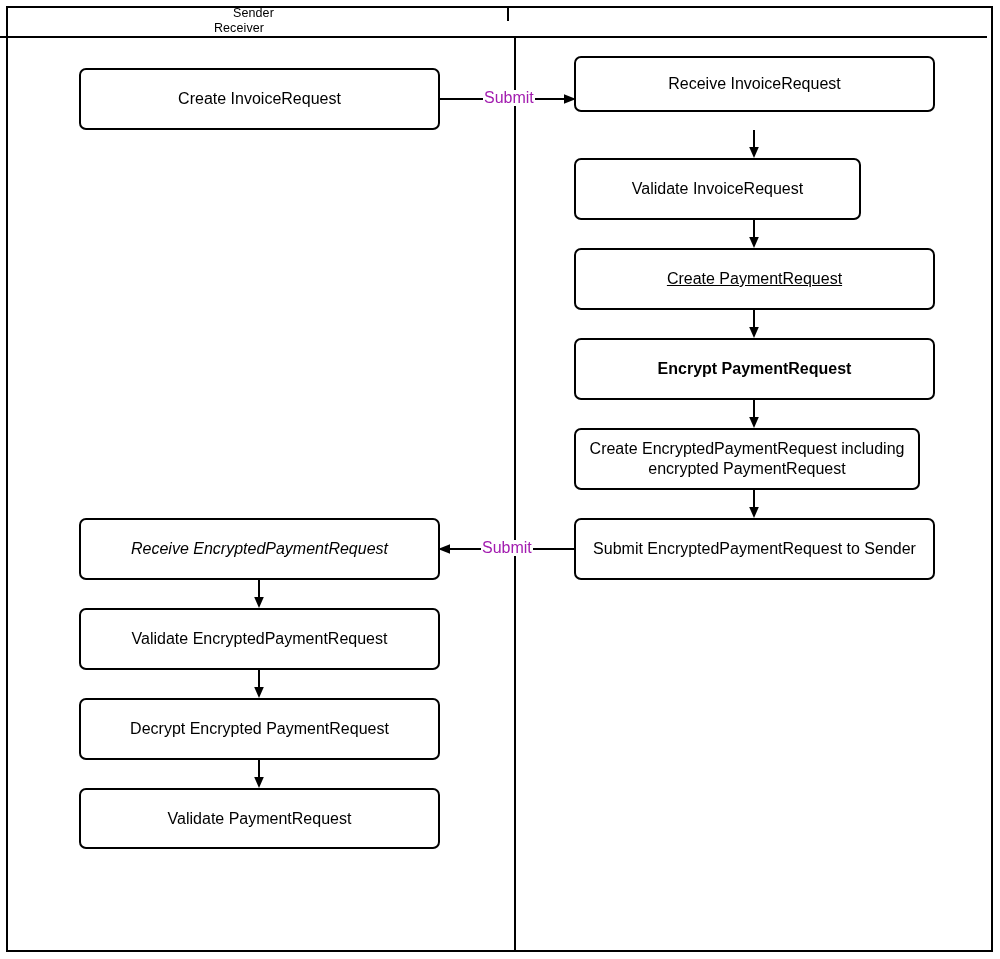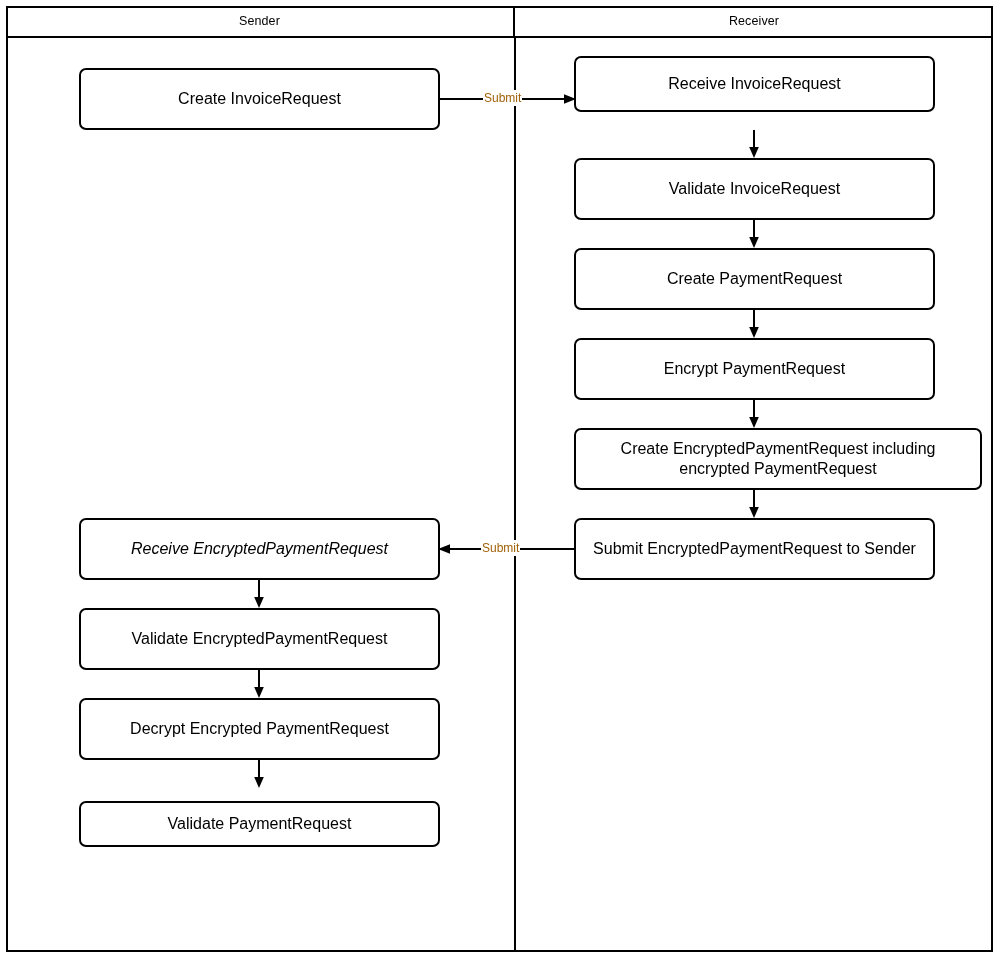--- a/index.html
+++ b/index.html
@@ -28,27 +28,28 @@
     top: 6px;
     width: 987px;
     height: 946px;
     box-sizing: border-box;
     border: 2px solid #000000;
     background: #ffffff;
   }
 
   .lane-header-row {
     position: absolute;
-    left: 6px;
+    left: 0;
     top: 6px;
     width: 987px;
     height: 32px;
     box-sizing: border-box;
     border-bottom: 2px solid #000000;
     display: flex;
+    flex-direction: column;
   }
   .lane-header {
     box-sizing: border-box;
     height: 100%;
     display: flex;
     align-items: center;
     justify-content: center;
     font-size: 12.5px;
     line-height: 1;
     color: #000000;
@@ -88,24 +89,24 @@
   .v-arrow {
     position: absolute;
     width: 14px;
   }
   .h-arrow {
     position: absolute;
     height: 14px;
   }
   .edge-label {
     position: absolute;
-    font-size: 12px;
+    font-size: 16px;
     line-height: 16px;
     background: #ffffff;
-    color: #a16207;
+    color: #a21caf;
     padding: 0 1px;
     white-space: nowrap;
     text-align: center;
   }
 </style>
 </head>
 <body>
 
 <div id="canvas">
 
@@ -119,31 +120,31 @@
   <div class="lane-divider"></div>
 
   <div class="node" style="left:79px; top:68px; width:361px; height:62px;">Create InvoiceRequest</div>
 
   <div class="node" style="left:79px; top:518px; width:361px; height:62px;font-style:italic;">Receive EncryptedPaymentRequest</div>
 
   <div class="node" style="left:79px; top:608px; width:361px; height:62px;">Validate EncryptedPaymentRequest</div>
 
   <div class="node" style="left:79px; top:698px; width:361px; height:62px;">Decrypt Encrypted PaymentRequest</div>
 
-  <div class="node" style="left:79px; top:788px; width:361px; height:46px;margin-top:13px;">Validate PaymentRequest</div>
+  <div class="node" style="left:79px; top:788px; width:361px; height:61px;">Validate PaymentRequest</div>
 
   <div class="node" style="left:574px; top:56px; width:361px; height:56px;">Receive InvoiceRequest</div>
 
-  <div class="node" style="left:574px; top:158px; width:361px; height:62px;">Validate InvoiceRequest</div>
+  <div class="node" style="left:574px; top:158px; width:287px; height:62px;">Validate InvoiceRequest</div>
 
-  <div class="node" style="left:574px; top:248px; width:361px; height:62px;">Create PaymentRequest</div>
+  <div class="node" style="left:574px; top:248px; width:361px; height:62px;text-decoration:underline;">Create PaymentRequest</div>
 
-  <div class="node" style="left:574px; top:338px; width:361px; height:62px;">Encrypt PaymentRequest</div>
+  <div class="node" style="left:574px; top:338px; width:361px; height:62px;font-weight:bold;">Encrypt PaymentRequest</div>
 
-  <div class="node" style="left:574px; top:428px; width:408px; height:62px;">Create EncryptedPaymentRequest including encrypted PaymentRequest</div>
+  <div class="node" style="left:574px; top:428px; width:346px; height:62px;">Create EncryptedPaymentRequest including encrypted PaymentRequest</div>
 
   <div class="node" style="left:574px; top:518px; width:361px; height:62px;text-align:center;">Submit EncryptedPaymentRequest to Sender</div>
 
   <svg class="v-arrow" style="left:747px; top:130px; height:28px;" viewBox="0 0 14 28">
     <line x1="7" y1="0" x2="7" y2="20" stroke="#000" stroke-width="2"></line>
     <polygon points="7,28 2.2,17 11.8,17" fill="#000"></polygon>
   </svg>
 
   <svg class="v-arrow" style="left:747px; top:220px; height:28px;" viewBox="0 0 14 28">
     <line x1="7" y1="0" x2="7" y2="20" stroke="#000" stroke-width="2"></line>

